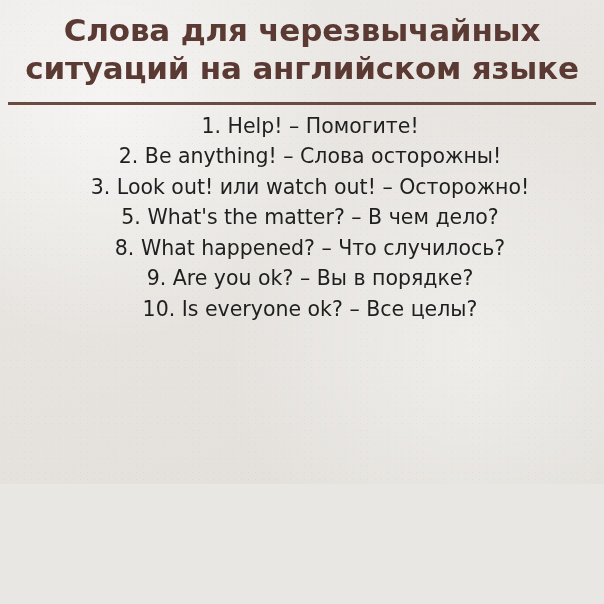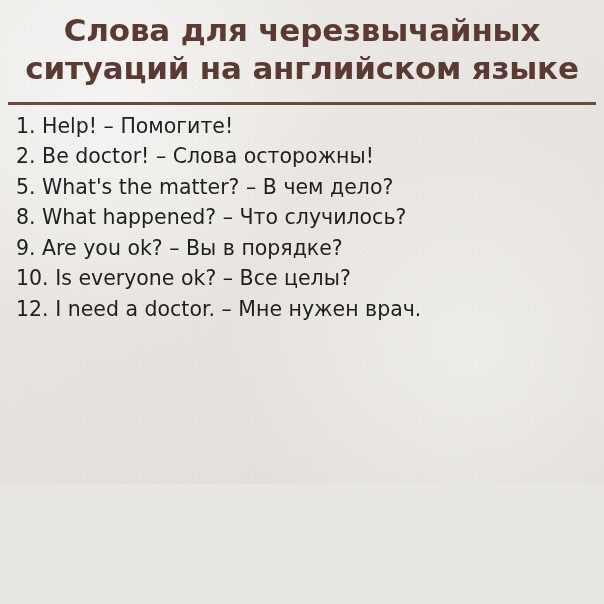--- a/index.html
+++ b/index.html
@@ -50,20 +50,21 @@
     position: relative;
     height: 3px;
     background: #6b4a42;
     margin: 14px 8px 0 8px;
   }
   .list {
     position: relative;
     margin: 0;
     padding: 11px 0 0 16px;
     list-style: none;
+    text-align: center;
   }
   .list li {
     color: #1f1f1f;
     font-size: 20.5px;
     line-height: 1.0;
     padding: 0 0 10px 0;
     white-space: nowrap;
   }
   .num {
     display: inline-block;
@@ -90,23 +91,29 @@
 
   <ul class="list">
     <li>
       <span class="num">1.</span>
       <span class="en">Help!</span>
       <span class="dash">–</span>
       <span class="ru">Помогите!</span>
     </li>
     <li>
       <span class="num">2.</span>
-      <span class="en">Be doctor!</span>
+      <span class="en">Be anything!</span>
       <span class="dash">–</span>
       <span class="ru">Слова осторожны!</span>
+    </li>
+    <li>
+      <span class="num">3.</span>
+      <span class="en">Look out! или watch out!</span>
+      <span class="dash">–</span>
+      <span class="ru">Осторожно!</span>
     </li>
     <li>
       <span class="num">5.</span>
       <span class="en">What's the matter?</span>
       <span class="dash">–</span>
       <span class="ru">В чем дело?</span>
     </li>
     <li>
       <span class="num">8.</span>
       <span class="en">What happened?</span>
@@ -118,20 +125,14 @@
       <span class="en">Are you ok?</span>
       <span class="dash">–</span>
       <span class="ru">Вы в порядке?</span>
     </li>
     <li>
       <span class="num">10.</span>
       <span class="en">Is everyone ok?</span>
       <span class="dash">–</span>
       <span class="ru">Все целы?</span>
     </li>
-    <li>
-      <span class="num">12.</span>
-      <span class="en">I need a doctor.</span>
-      <span class="dash">–</span>
-      <span class="ru">Мне нужен врач.</span>
-    </li>
   </ul>
 </div>
 
 </body></html>

